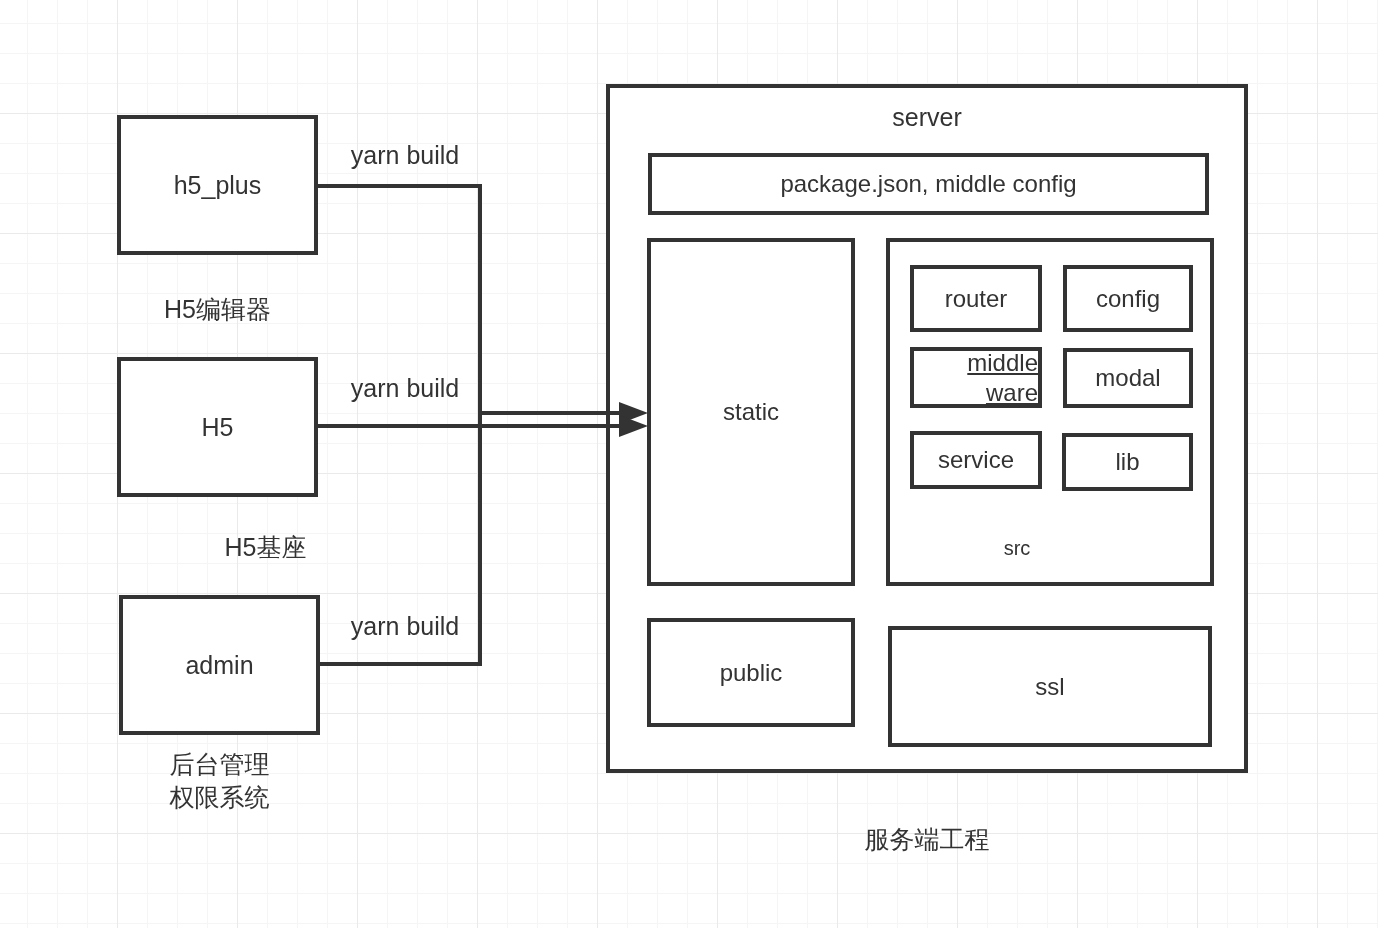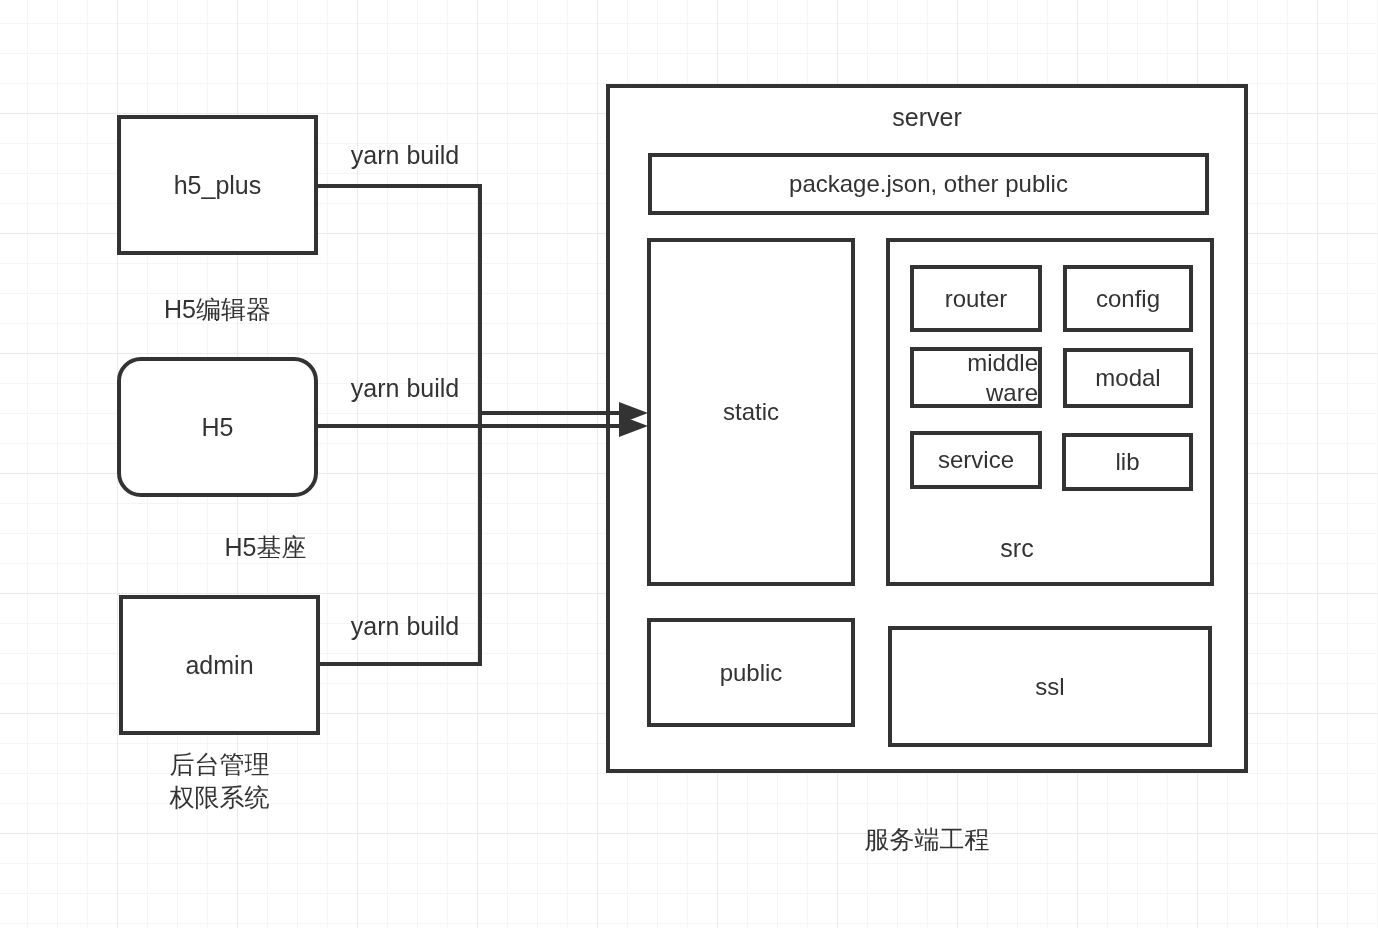--- a/index.html
+++ b/index.html
@@ -69,21 +69,21 @@
 
 <div class="canvas">
 
   <div class="box node" style="left:117px; top:115px; width:201px; height:140px;">
     <span>h5_plus</span>
   </div>
   <div class="label" style="left:117px; top:290px; width:201px; height:36px;">
     <span>H5编辑器</span>
   </div>
 
-  <div class="box node" style="left:117px; top:357px; width:201px; height:140px;border-radius:24px;">
+  <div class="box node" style="left:117px; top:357px; width:201px; height:140px;">
     <span>H5</span>
   </div>
   <div class="label" style="left:117px; top:528px; width:201px; height:36px;margin-left:48px;">
     <span>H5基座</span>
   </div>
 
   <div class="box node" style="left:119px; top:595px; width:201px; height:140px;">
     <span>admin</span>
   </div>
   <div class="label" style="left:119px; top:748px; width:201px; height:66px;">
@@ -108,48 +108,48 @@
   <div class="line" style="left:318px; top:424px; width:302px; height:4px;"></div>
   <div class="arrowhead" style="left:619px; top:402px;"></div>
   <div class="arrowhead" style="left:619px; top:415px;"></div>
 
   <div class="box" style="left:606px; top:84px; width:642px; height:689px;"></div>
   <div class="label" style="left:606px; top:102px; width:642px; height:32px;">
     <span>server</span>
   </div>
 
   <div class="box" style="left:648px; top:153px; width:561px; height:62px;">
-    <span>package.json, other public</span>
+    <span>package.json, middle config</span>
   </div>
 
   <div class="box" style="left:647px; top:238px; width:208px; height:348px;">
     <span>static</span>
   </div>
 
   <div class="box" style="left:886px; top:238px; width:328px; height:348px;"></div>
 
   <div class="box" style="left:910px; top:265px; width:132px; height:67px;">
     <span>router</span>
   </div>
   <div class="box" style="left:1063px; top:265px; width:130px; height:67px;">
     <span>config</span>
   </div>
-  <div class="box" style="left:910px; top:347px; width:132px; height:61px;">
+  <div class="box" style="left:910px; top:347px; width:132px; height:61px;text-decoration:underline;">
     <span>middle ware</span>
   </div>
   <div class="box" style="left:1063px; top:348px; width:130px; height:60px;">
     <span>modal</span>
   </div>
   <div class="box" style="left:910px; top:431px; width:132px; height:58px;">
     <span>service</span>
   </div>
   <div class="box" style="left:1062px; top:433px; width:131px; height:58px;">
     <span>lib</span>
   </div>
-  <div class="label" style="left:886px; top:531px; width:262px; height:34px; font-size:25px;">
+  <div class="label" style="left:886px; top:531px; width:262px; height:34px; font-size:20px;">
     <span>src</span>
   </div>
 
   <div class="box" style="left:647px; top:618px; width:208px; height:109px;">
     <span>public</span>
   </div>
   <div class="box" style="left:888px; top:626px; width:324px; height:121px;">
     <span>ssl</span>
   </div>
 

